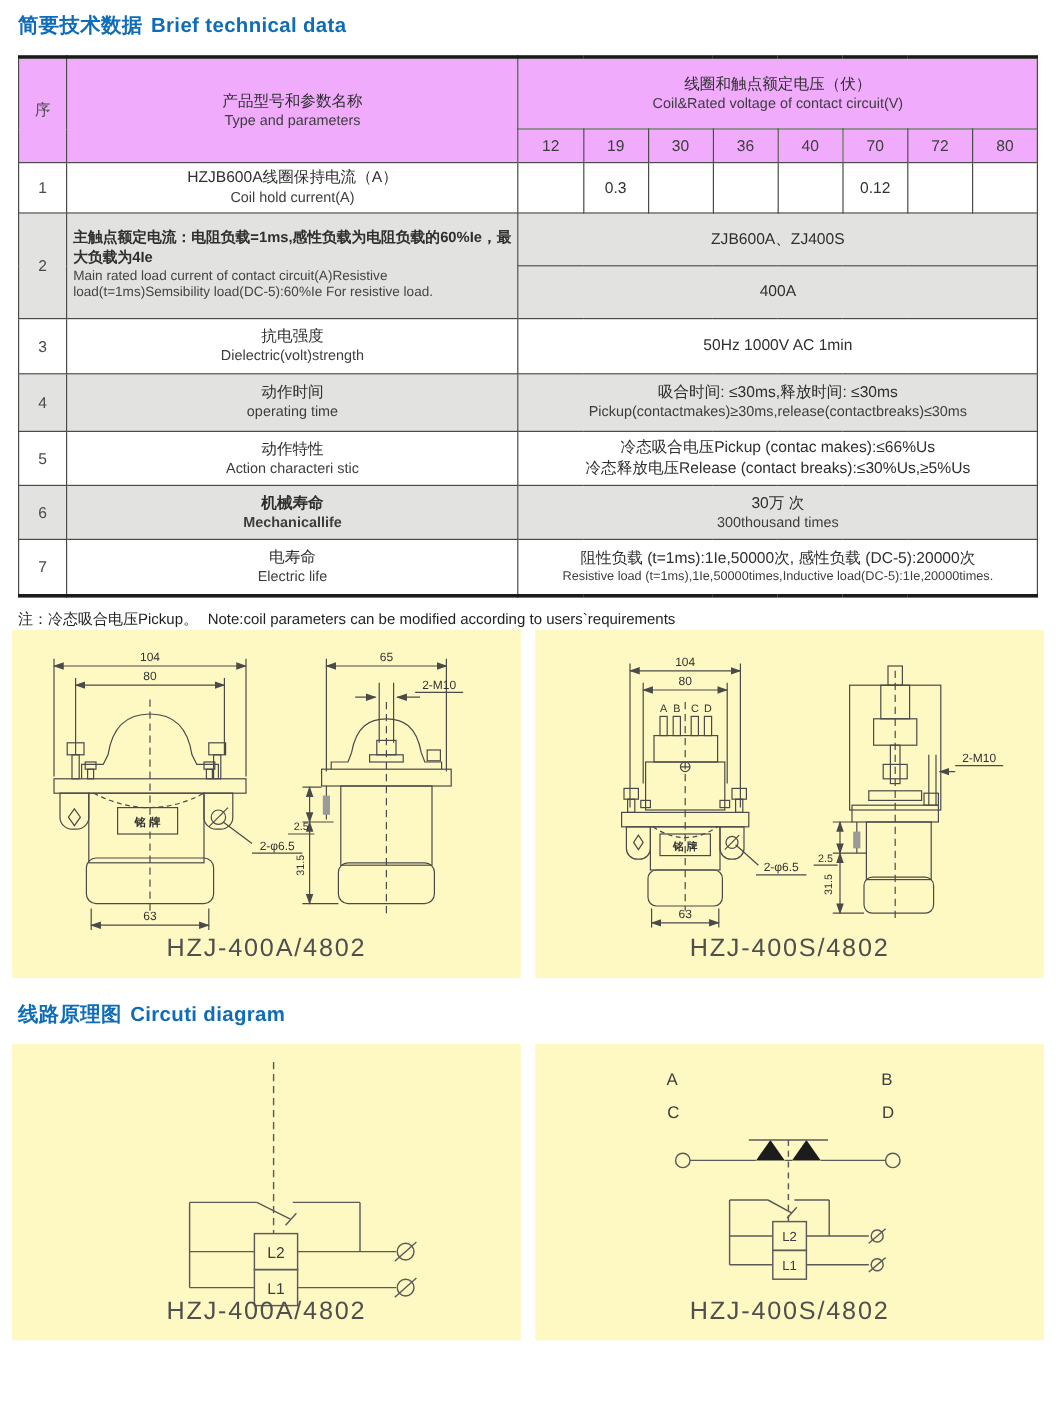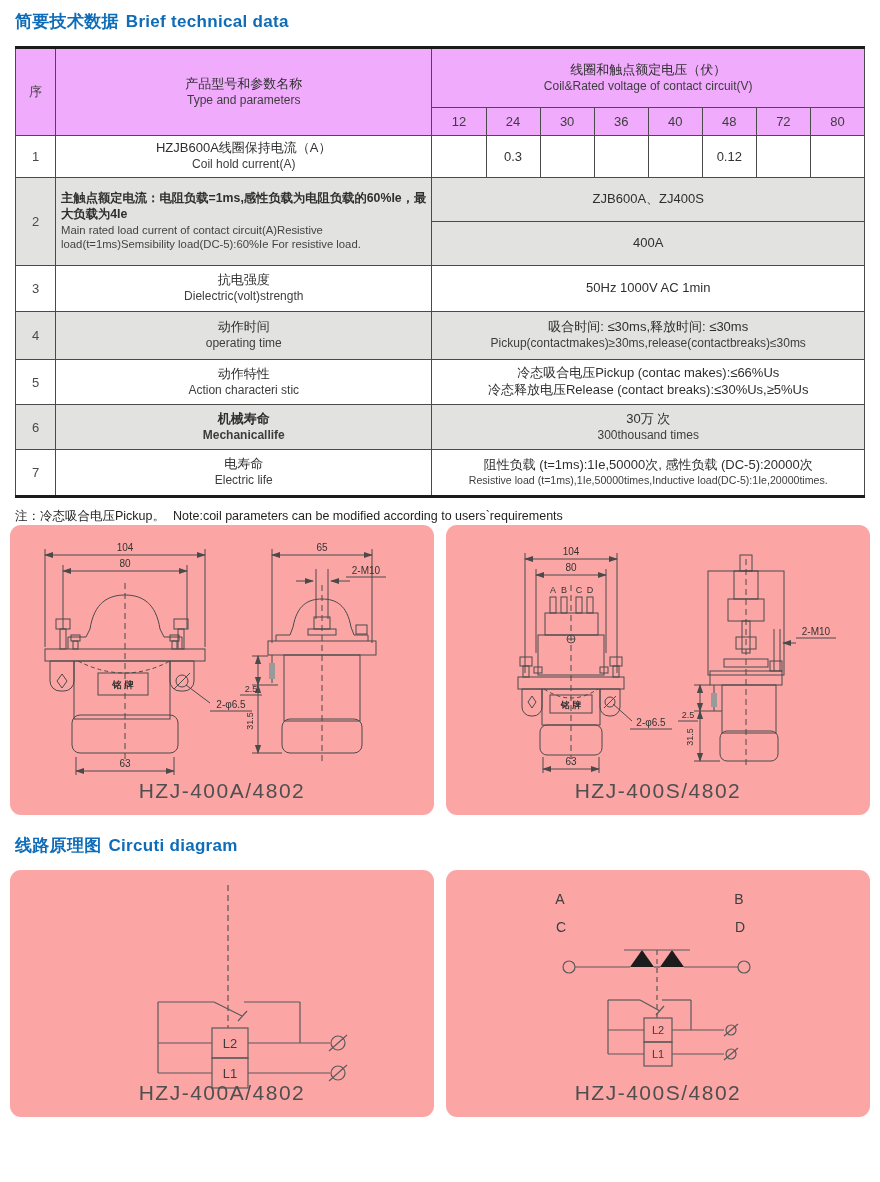--- a/index.html
+++ b/index.html
@@ -39,21 +39,21 @@
   .cell-center { text-align: center; font-size: 13px; }
   tr.gray th, tr.gray td { background: #e2e2e0; }
   tr.r1 { height: 42px; } tr.r2a { height: 44px; } tr.r2b { height: 44px; }
   tr.r3 { height: 46px; } tr.r4 { height: 48px; } tr.r5 { height: 45px; }
   tr.r6 { height: 45px; } tr.r7 { height: 47px; }
 
   .note { margin-top: 10px; font-size: 12.5px; color: #1f1f1f; }
   .note .cn { margin-right: 8px; }
 
   .panel-row { display: flex; gap: 12px; width: 860px; margin-left: -5px; }
-  .panel { background: #fca5a5; flex: 1; position: relative; border-radius: 11px; }
+  .panel { background: #fef9c3; flex: 1; position: relative; }
   .panel-row.mounting .panel { height: 290px; }
   .panel-row.circuit  .panel { height: 247px; }
   .panel svg { display: block; }
   .panel text { font-family: "Liberation Sans", "DejaVu Sans", sans-serif; }
   .caption {
     position: absolute; left: 0; right: 0; bottom: 12px; text-align: center;
     font-size: 21px; color: #4f4f4f; letter-spacing: 1.5px;
   }
 </style>
 </head>
@@ -85,25 +85,25 @@
           <div class="cn-line">产品型号和参数名称</div>
           <div class="en-line">Type and parameters</div>
         </th>
         <th colspan="8" class="desc">
           <div class="cn-line">线圈和触点额定电压（伏）</div>
           <div class="en-line">Coil&amp;Rated voltage of contact circuit(V)</div>
         </th>
       </tr>
       <tr class="sub-h">
         <th class="volt-num">12</th>
-        <th class="volt-num">24</th>
+        <th class="volt-num">19</th>
         <th class="volt-num">30</th>
         <th class="volt-num">36</th>
         <th class="volt-num">40</th>
-        <th class="volt-num">48</th>
+        <th class="volt-num">70</th>
         <th class="volt-num">72</th>
         <th class="volt-num">80</th>
       </tr>
     </thead>
     <tbody>
       <tr class="r1">
         <td class="seq">1</td>
         <td class="desc">
           <div class="cn-line">HZJB600A线圈保持电流（A）</div>
           <div class="en-line">Coil hold current(A)</div>

